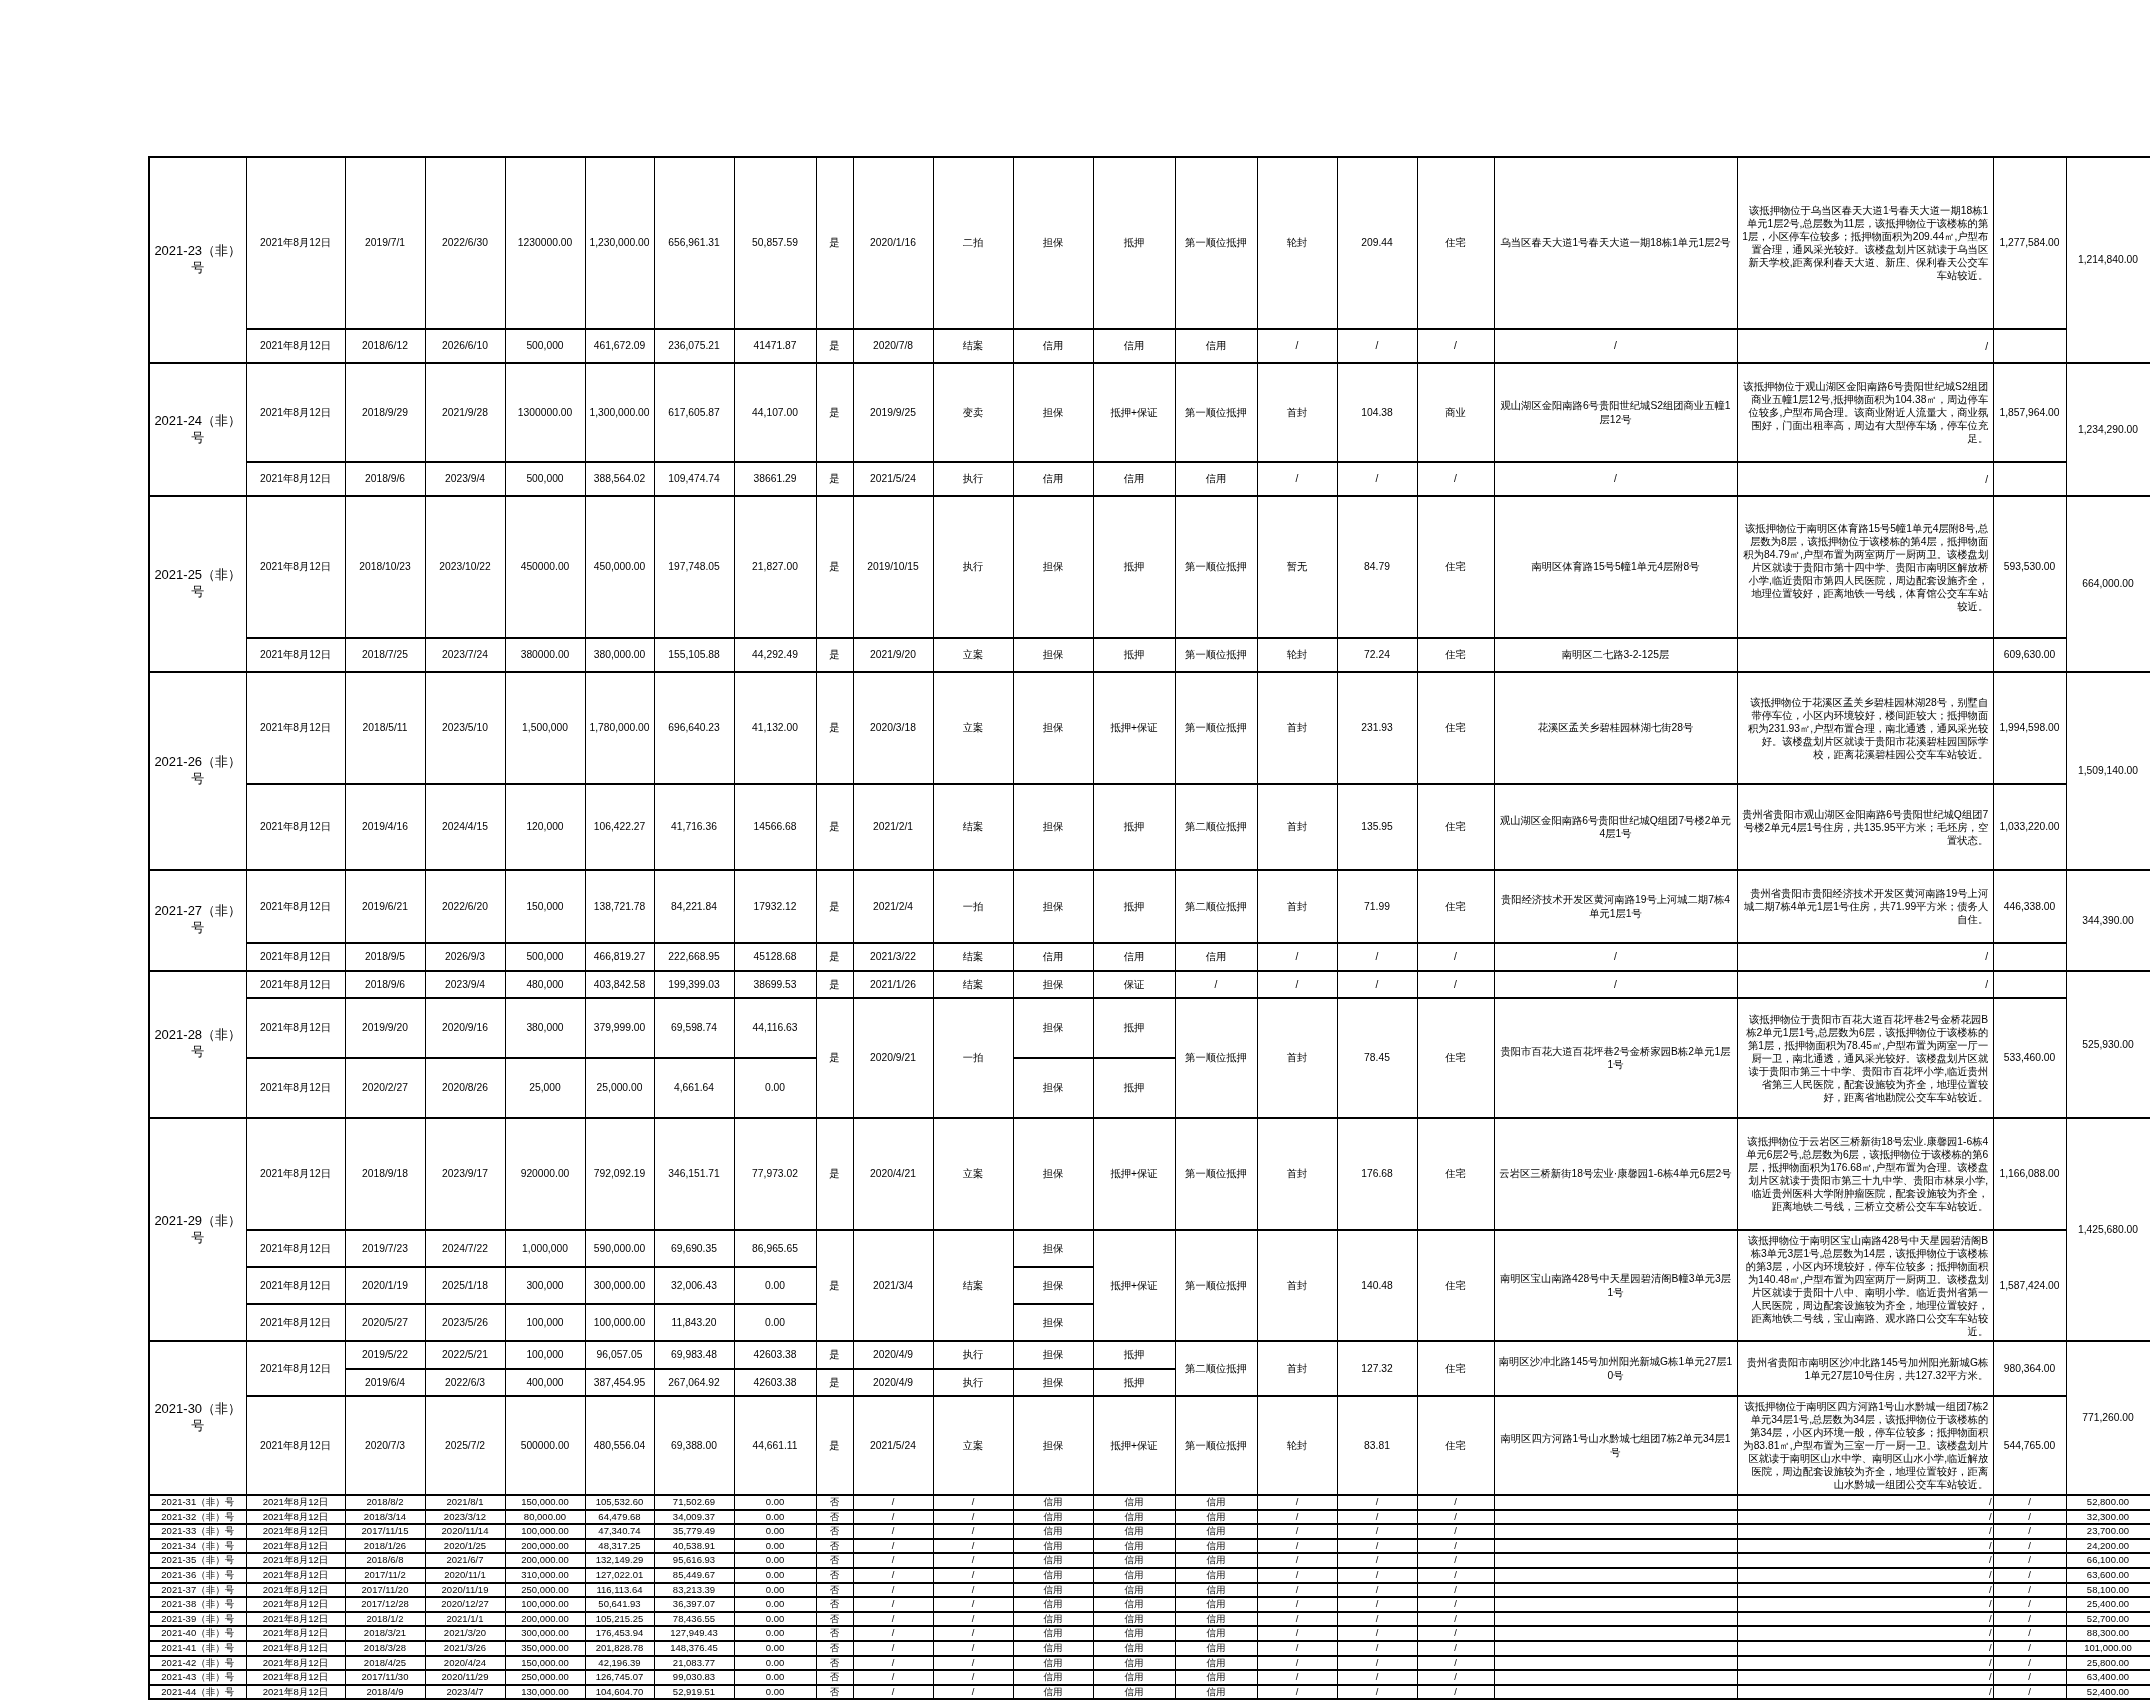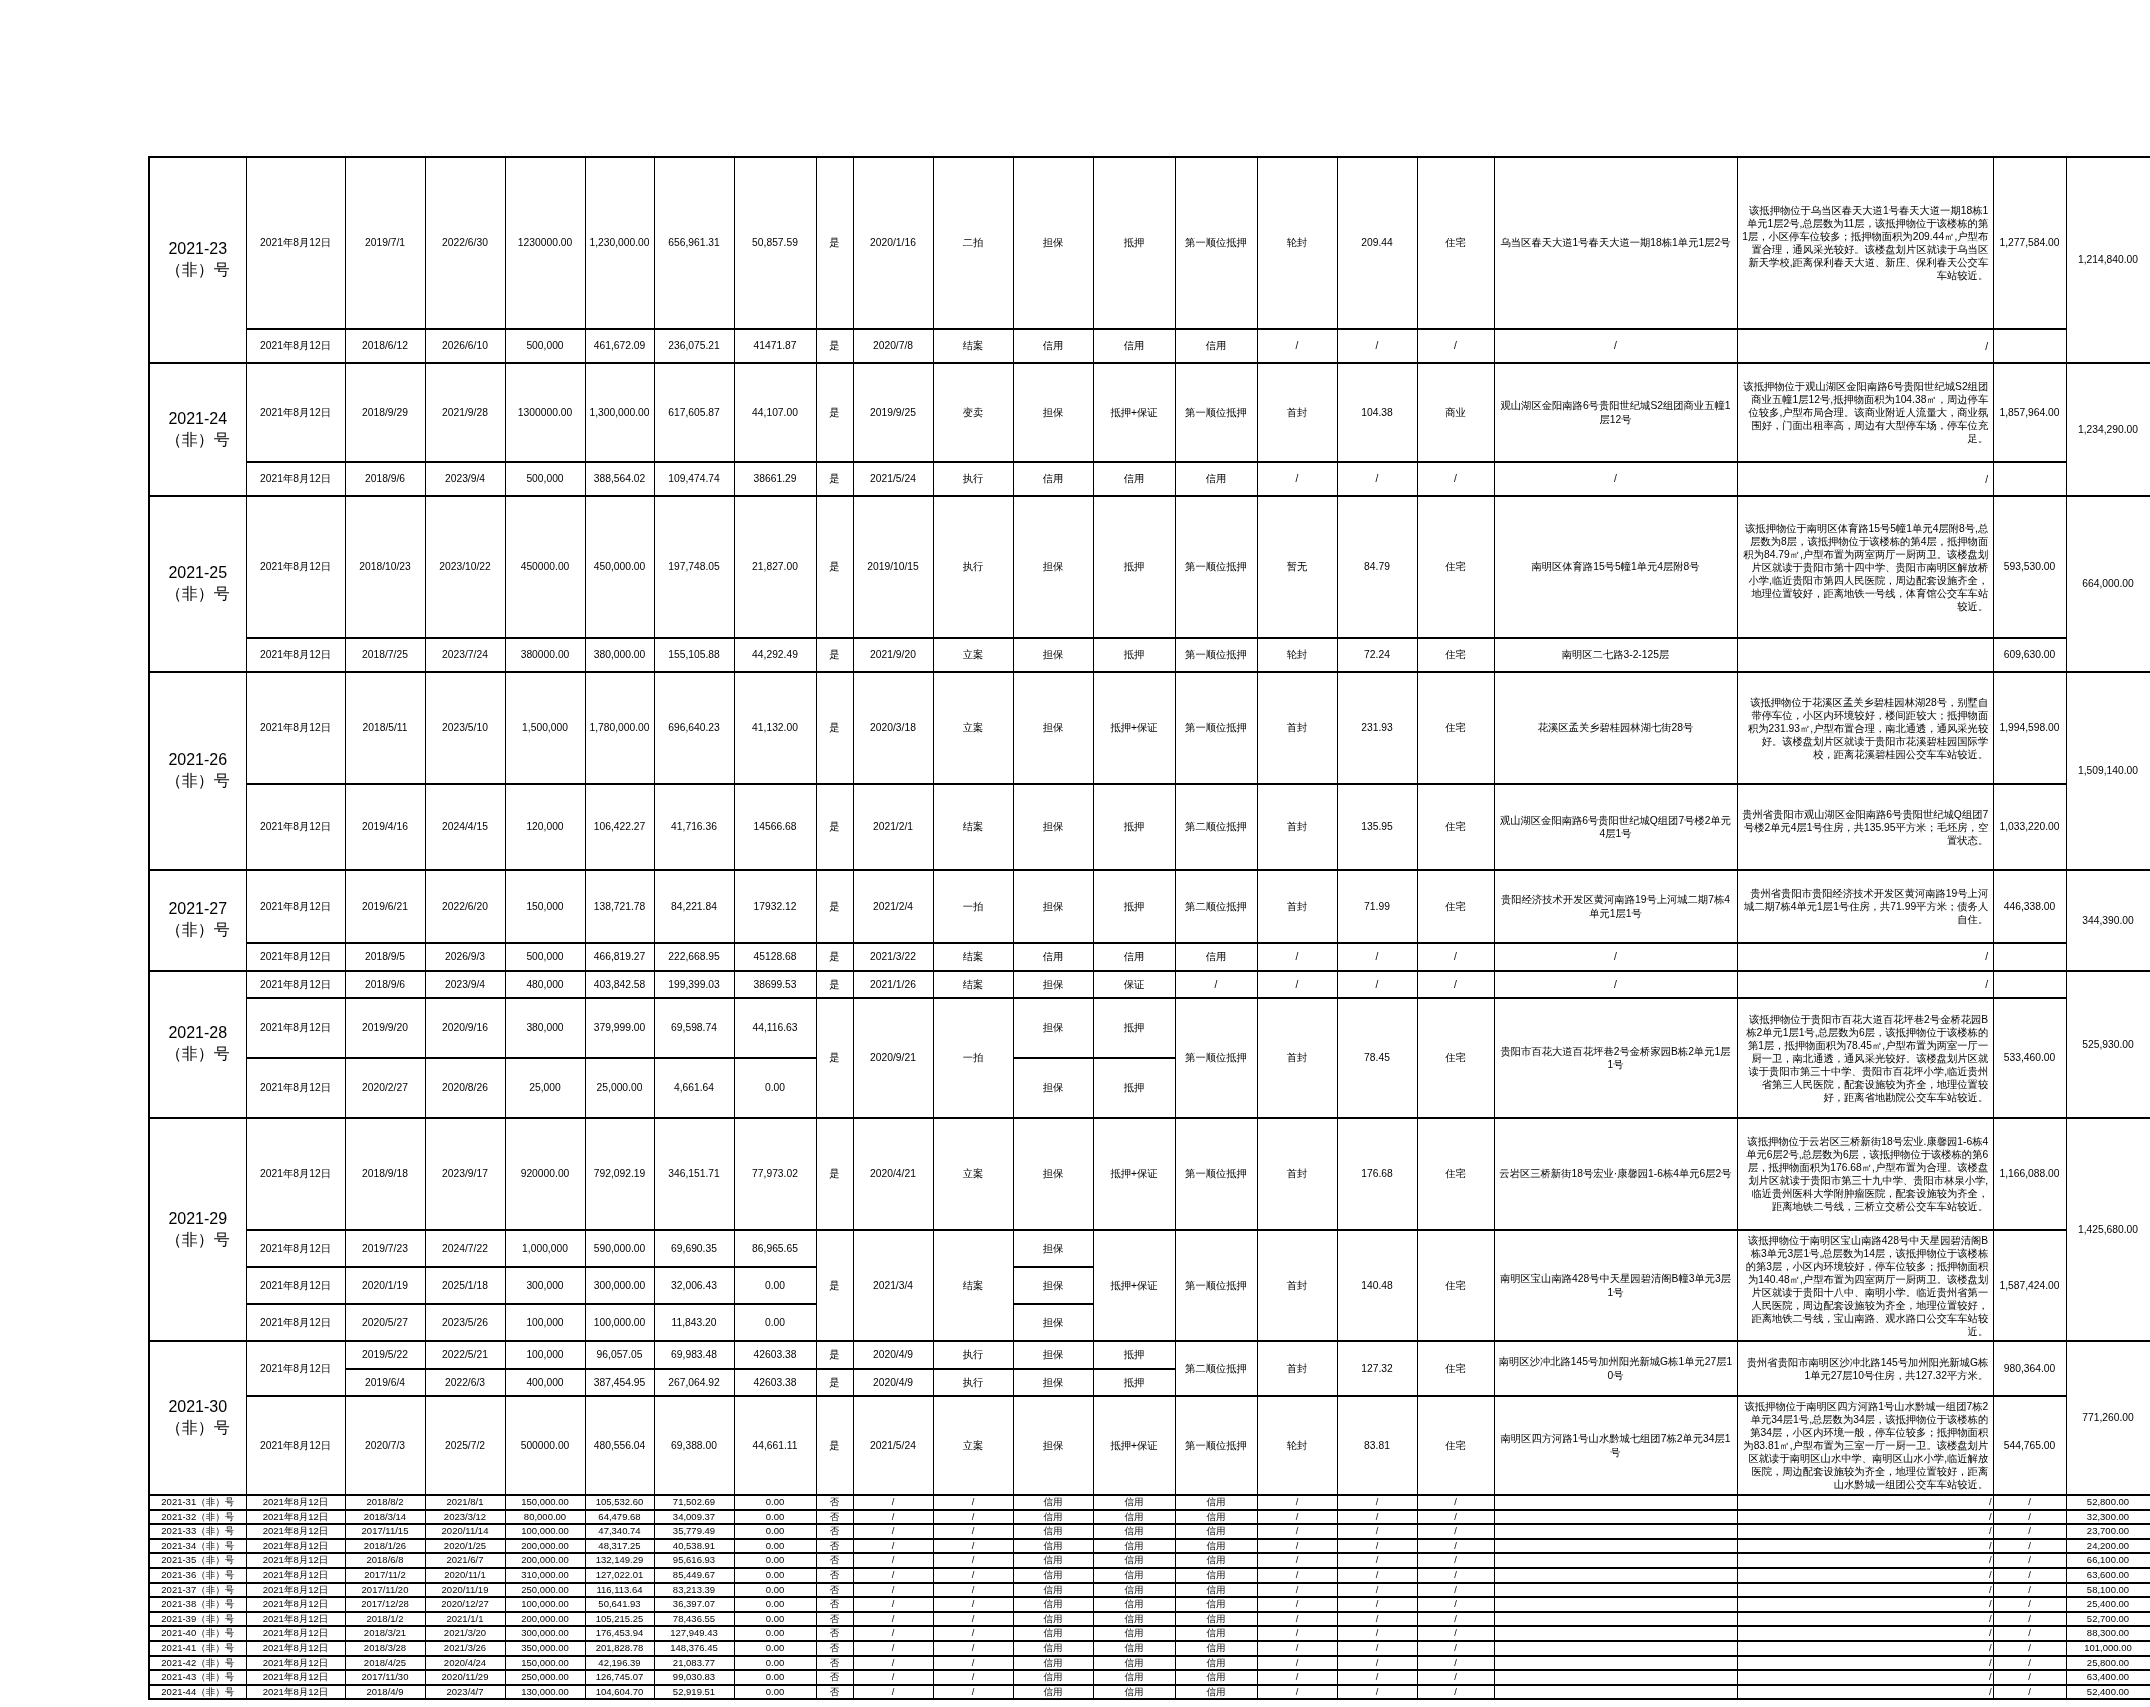--- a/index.html
+++ b/index.html
@@ -13,21 +13,21 @@
     border:2.6px solid #000;
   }
   td{
     border:1.3px solid #000;border-top-width:2.6px;border-bottom-width:2.6px;
     text-align:center;vertical-align:middle;
     font-size:10.3px;line-height:1.3;padding:0.4px 1.7px;
     overflow:hidden;word-break:break-all;
   }
   td.desc{text-align:right;line-height:13px;padding:1.7px 4.3px}
   td.addr{line-height:13.3px;padding:0.9px 3.4px}
-  td.caseid{font-size:16px}
+  td.caseid{font-size:13px}
   tr.compact td{font-size:9.5px;line-height:1.1;padding:0 0.9px}
 </style>
 </head>
 <body>
 
 <div class="sheet">
   <table class="grid">
     <colgroup>
       <col style="width:97px">
         <col style="width:99px">

